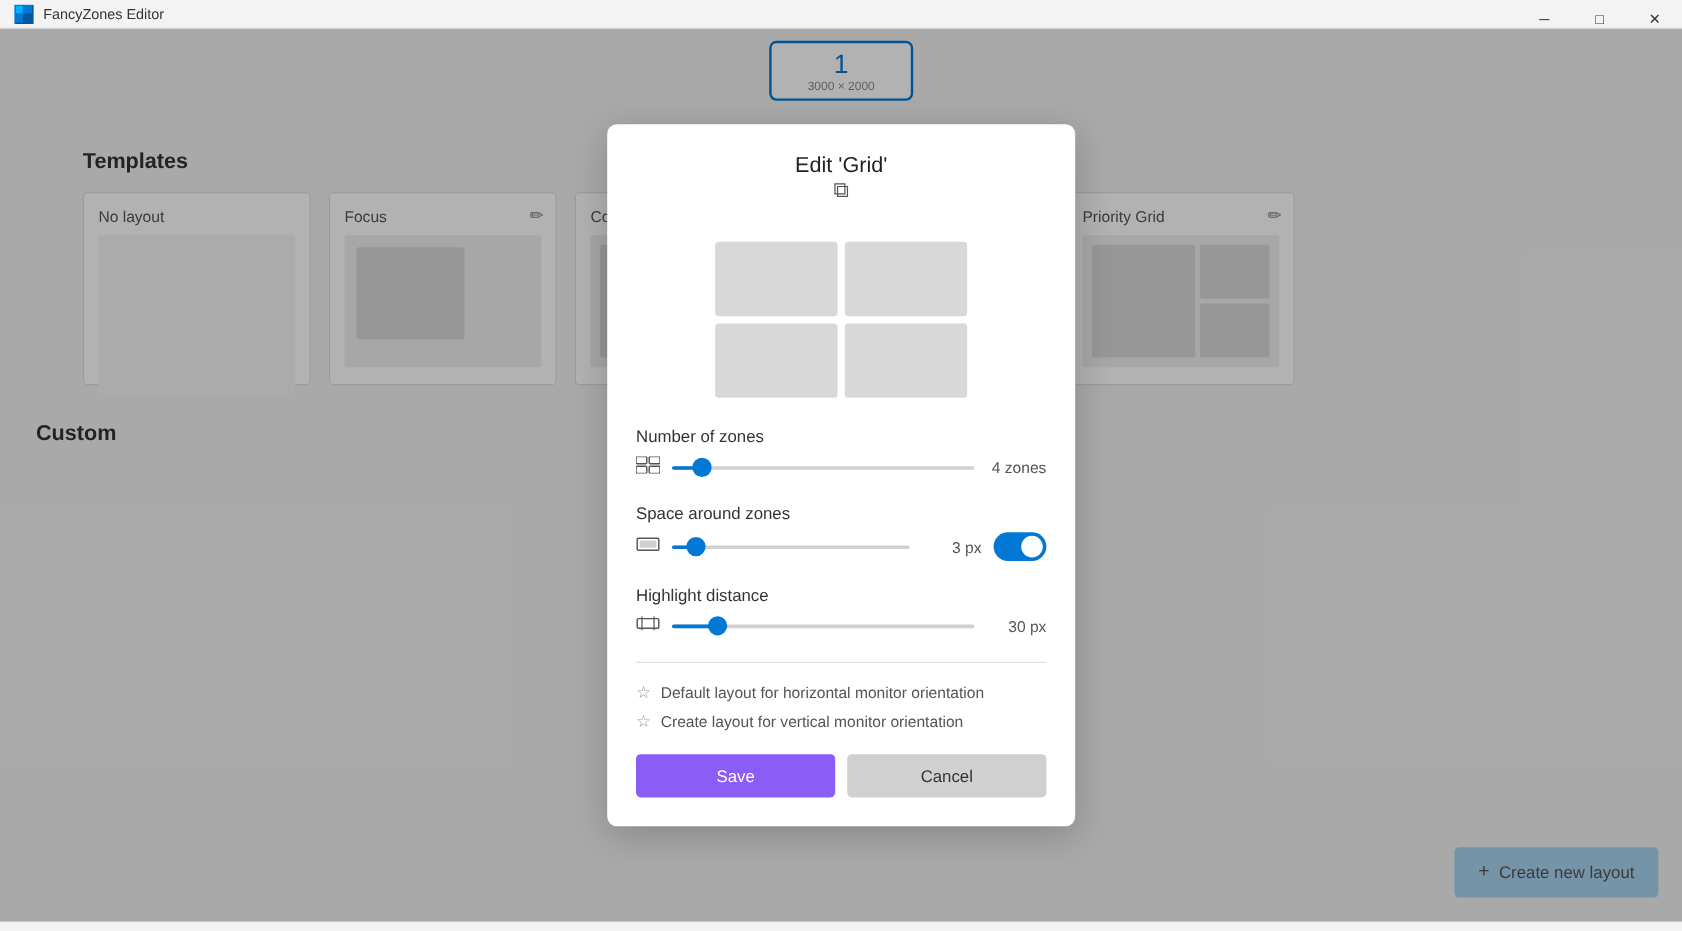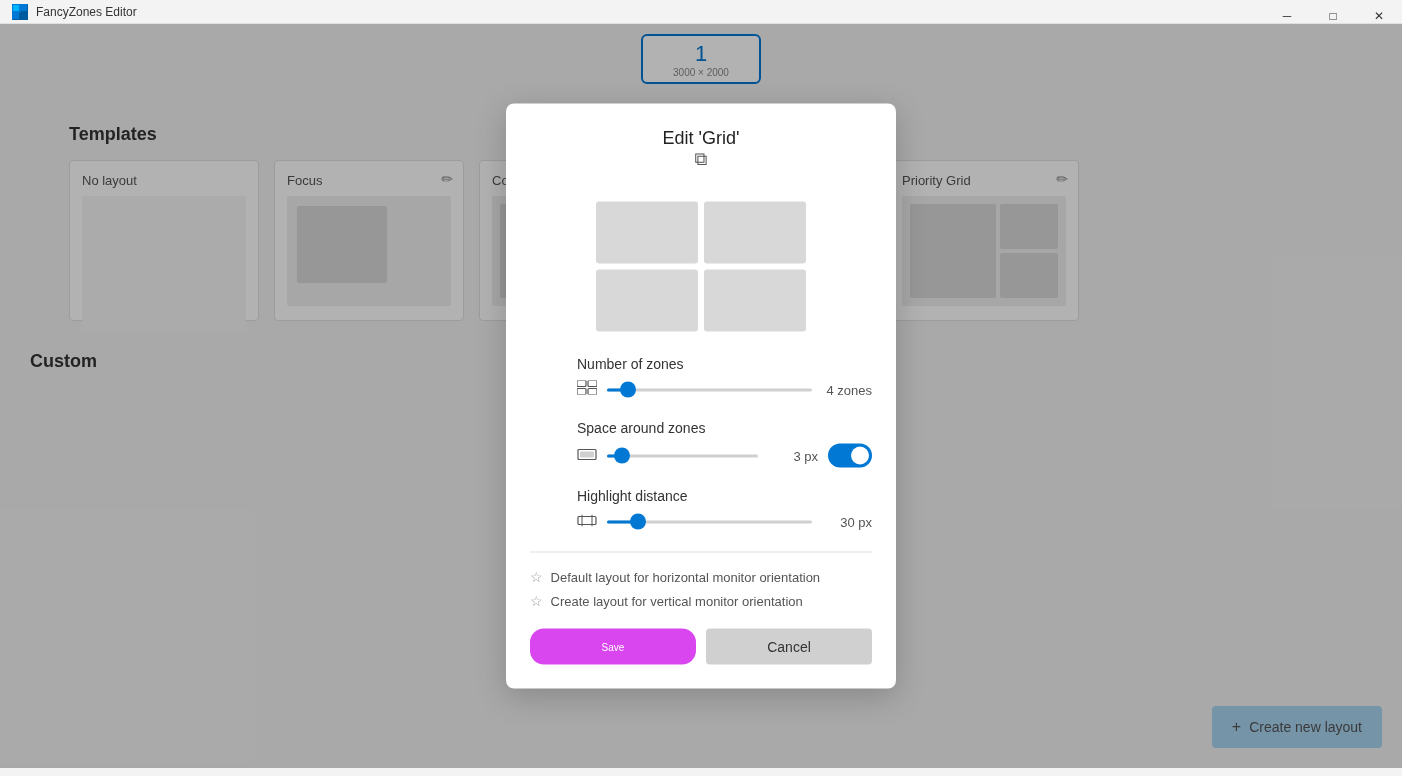--- a/index.html
+++ b/index.html
@@ -262,21 +262,20 @@
       margin: 0 auto 24px auto;
     }
     .modal-preview-cell {
       background: #d8d8d8;
       border-radius: 3px;
     }
 
     
     .setting-row {
       margin-bottom: 20px;
-      margin-left: 47px;
     }
     .setting-label {
       font-size: 14px;
       color: #333;
       margin-bottom: 8px;
     }
     .setting-control {
       display: flex;
       align-items: center;
       gap: 10px;
@@ -360,26 +359,26 @@
     }
 
     
     .modal-buttons {
       display: flex;
       gap: 10px;
       margin-top: 20px;
     }
     .btn-save {
       flex: 1;
-      background: #d946ef;
+      background: #8b5cf6;
       color: white;
       border: none;
       padding: 10px;
-      border-radius: 14px;
-      font-size: 10px;
+      border-radius: 4px;
+      font-size: 14px;
       cursor: pointer;
     }
     .btn-cancel {
       flex: 1;
       background: #d0d0d0;
       color: #333;
       border: none;
       padding: 10px;
       border-radius: 4px;
       font-size: 14px;

